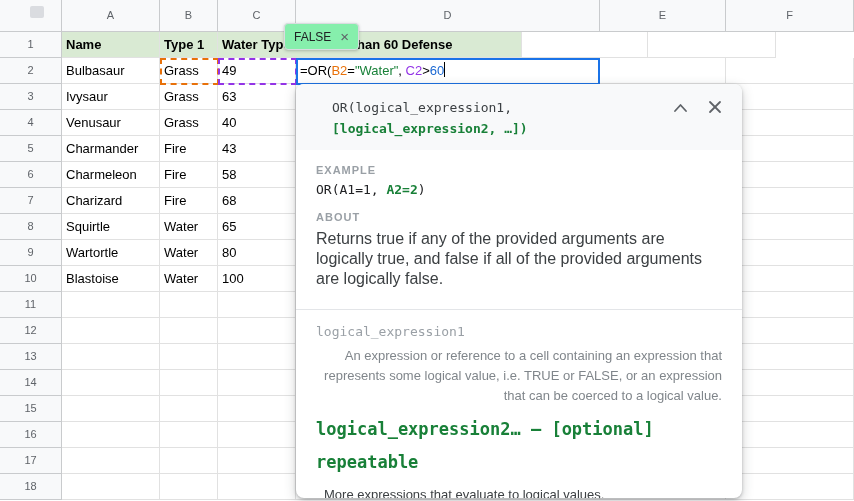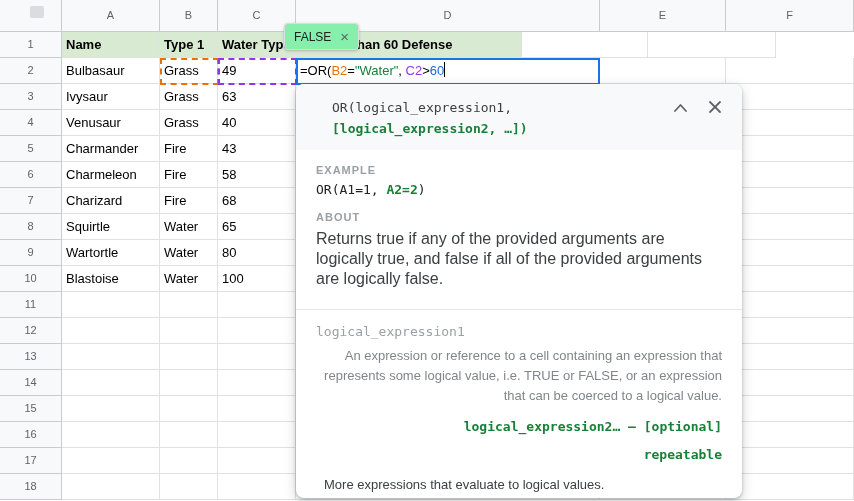--- a/index.html
+++ b/index.html
@@ -54,21 +54,21 @@
   .icon-close { right:20px; }
   .pop-body { padding:14px 20px 6px 20px; }
   .sec-label { font-size:11px; font-weight:bold; color:#9aa0a6; letter-spacing:1px; margin-bottom:6px; }
   .code { font-family:"DejaVu Sans Mono", monospace; font-size:13px; color:#202124; }
   .code .hl { color:#188038; font-weight:bold; }
   .about-txt { font-size:16px; color:#3c4043; line-height:20px; margin-top:2px; }
   .sp { height:14px; }
   .pop-params { border-top:1px solid #e3e5e8; padding:14px 20px 10px 20px; }
   .param-name { font-family:"DejaVu Sans Mono", monospace; font-size:13px; color:#9aa0a6; margin-bottom:7px; }
   .param-desc { font-size:13px; color:#80868b; line-height:20px; margin-bottom:13px;text-align:right; }
-  .param-name-green { font-family:"DejaVu Sans Mono", monospace; font-size:13px; font-weight:bold; color:#188038; margin-bottom:13px;text-align:right; }
+  .param-name-green { font-family:"DejaVu Sans Mono", monospace; font-size:17px; font-weight:bold; color:#188038; margin-bottom:13px; }
   .param-desc-dark { font-size:13px; color:#3c4043; line-height:20px; margin-bottom:13px;margin-left:8px; }
   .learn-more { font-size:13px; color:#1155cc; text-decoration:none; cursor:pointer; }
 </style>
 </head>
 <body>
 
 <div class="app">
 
   <div class="colhead-row">
     <div class="corner">

